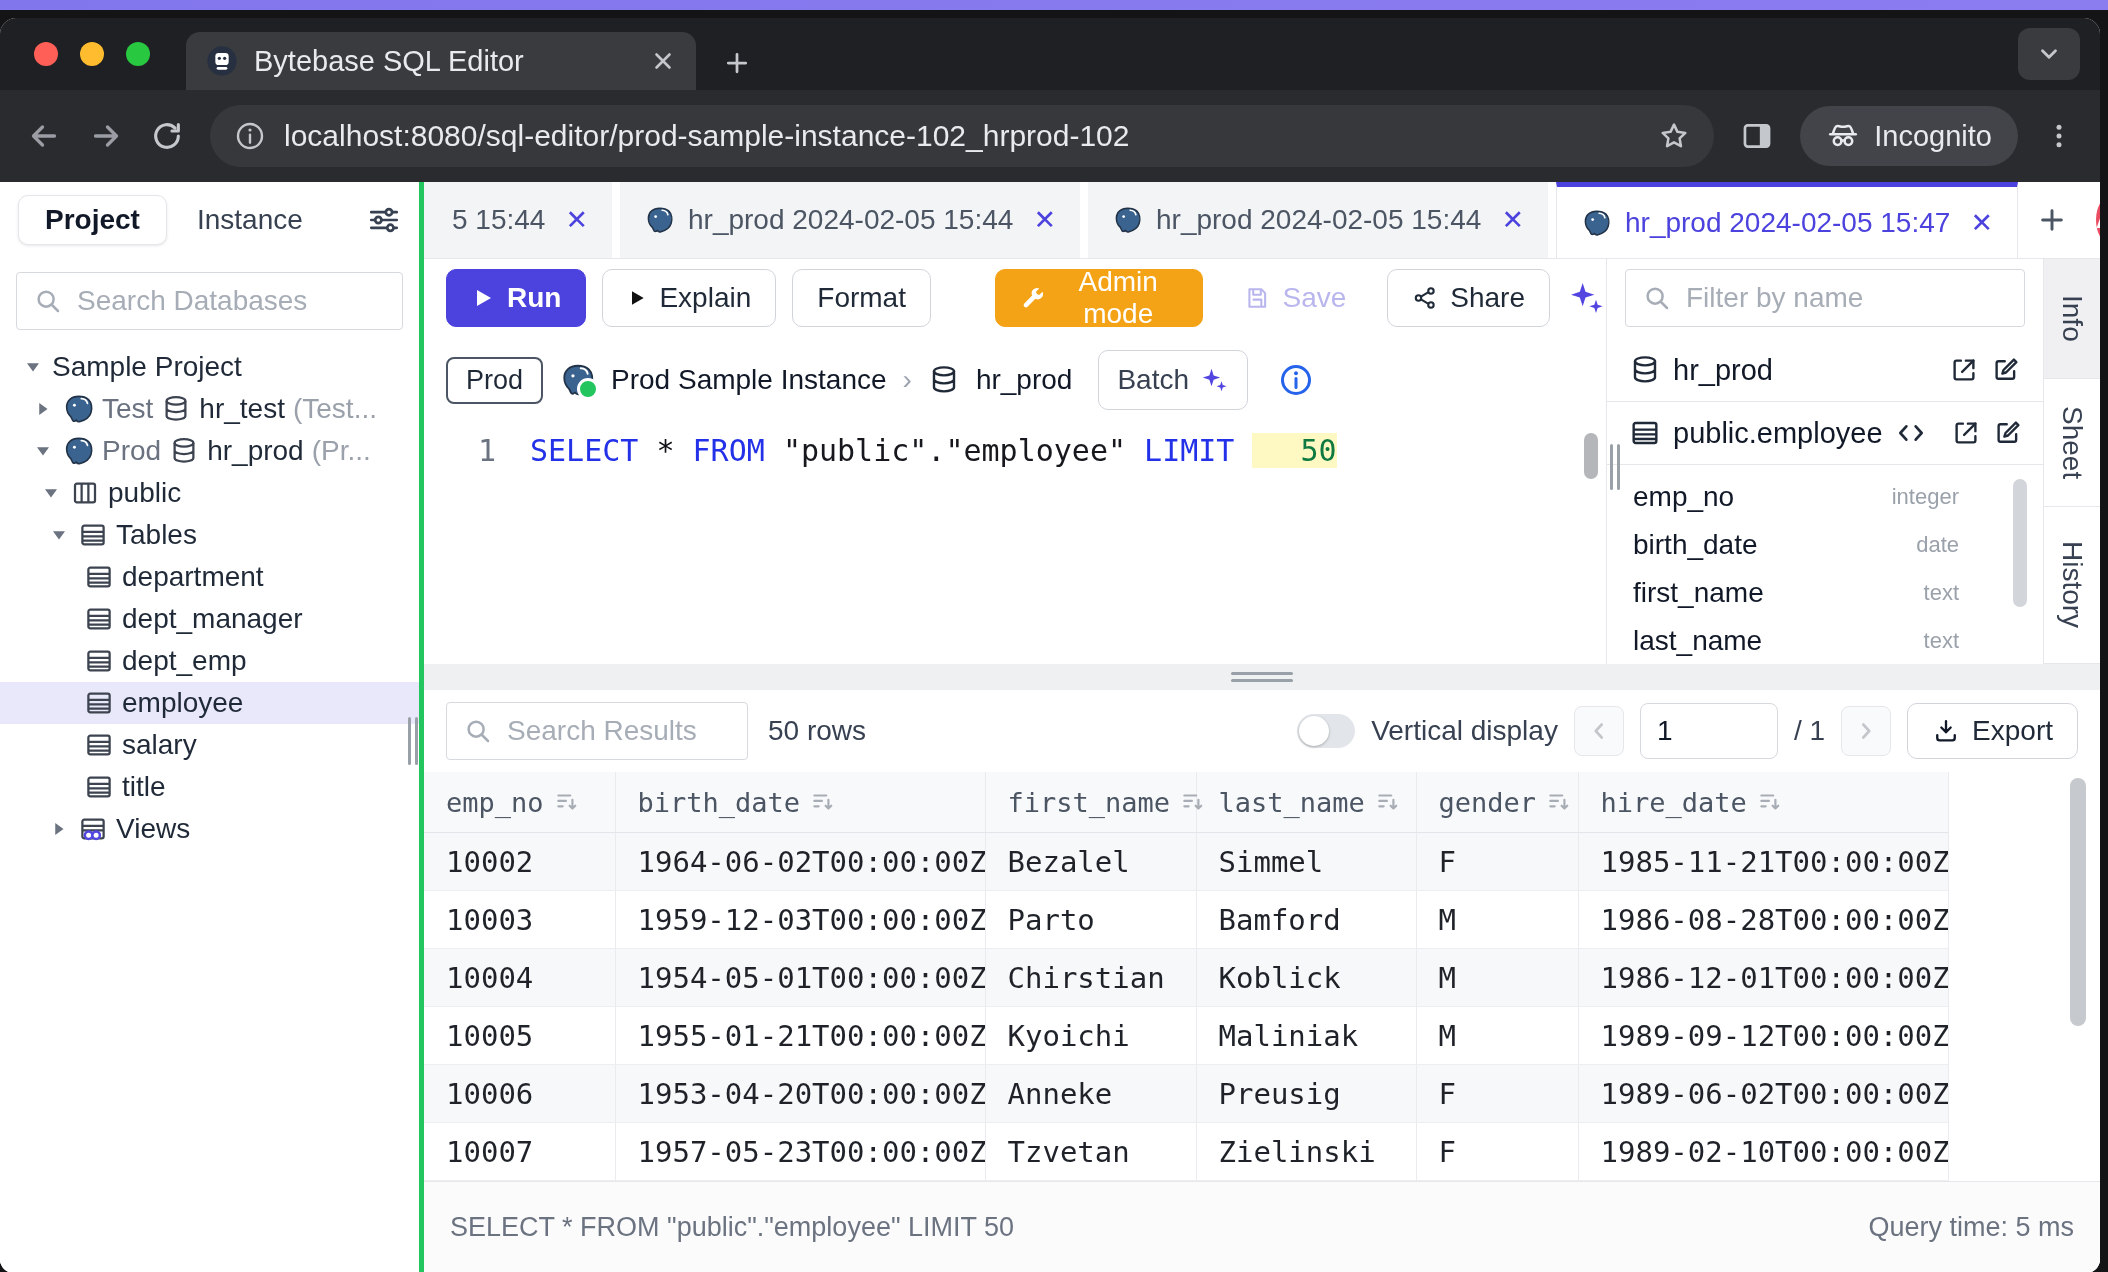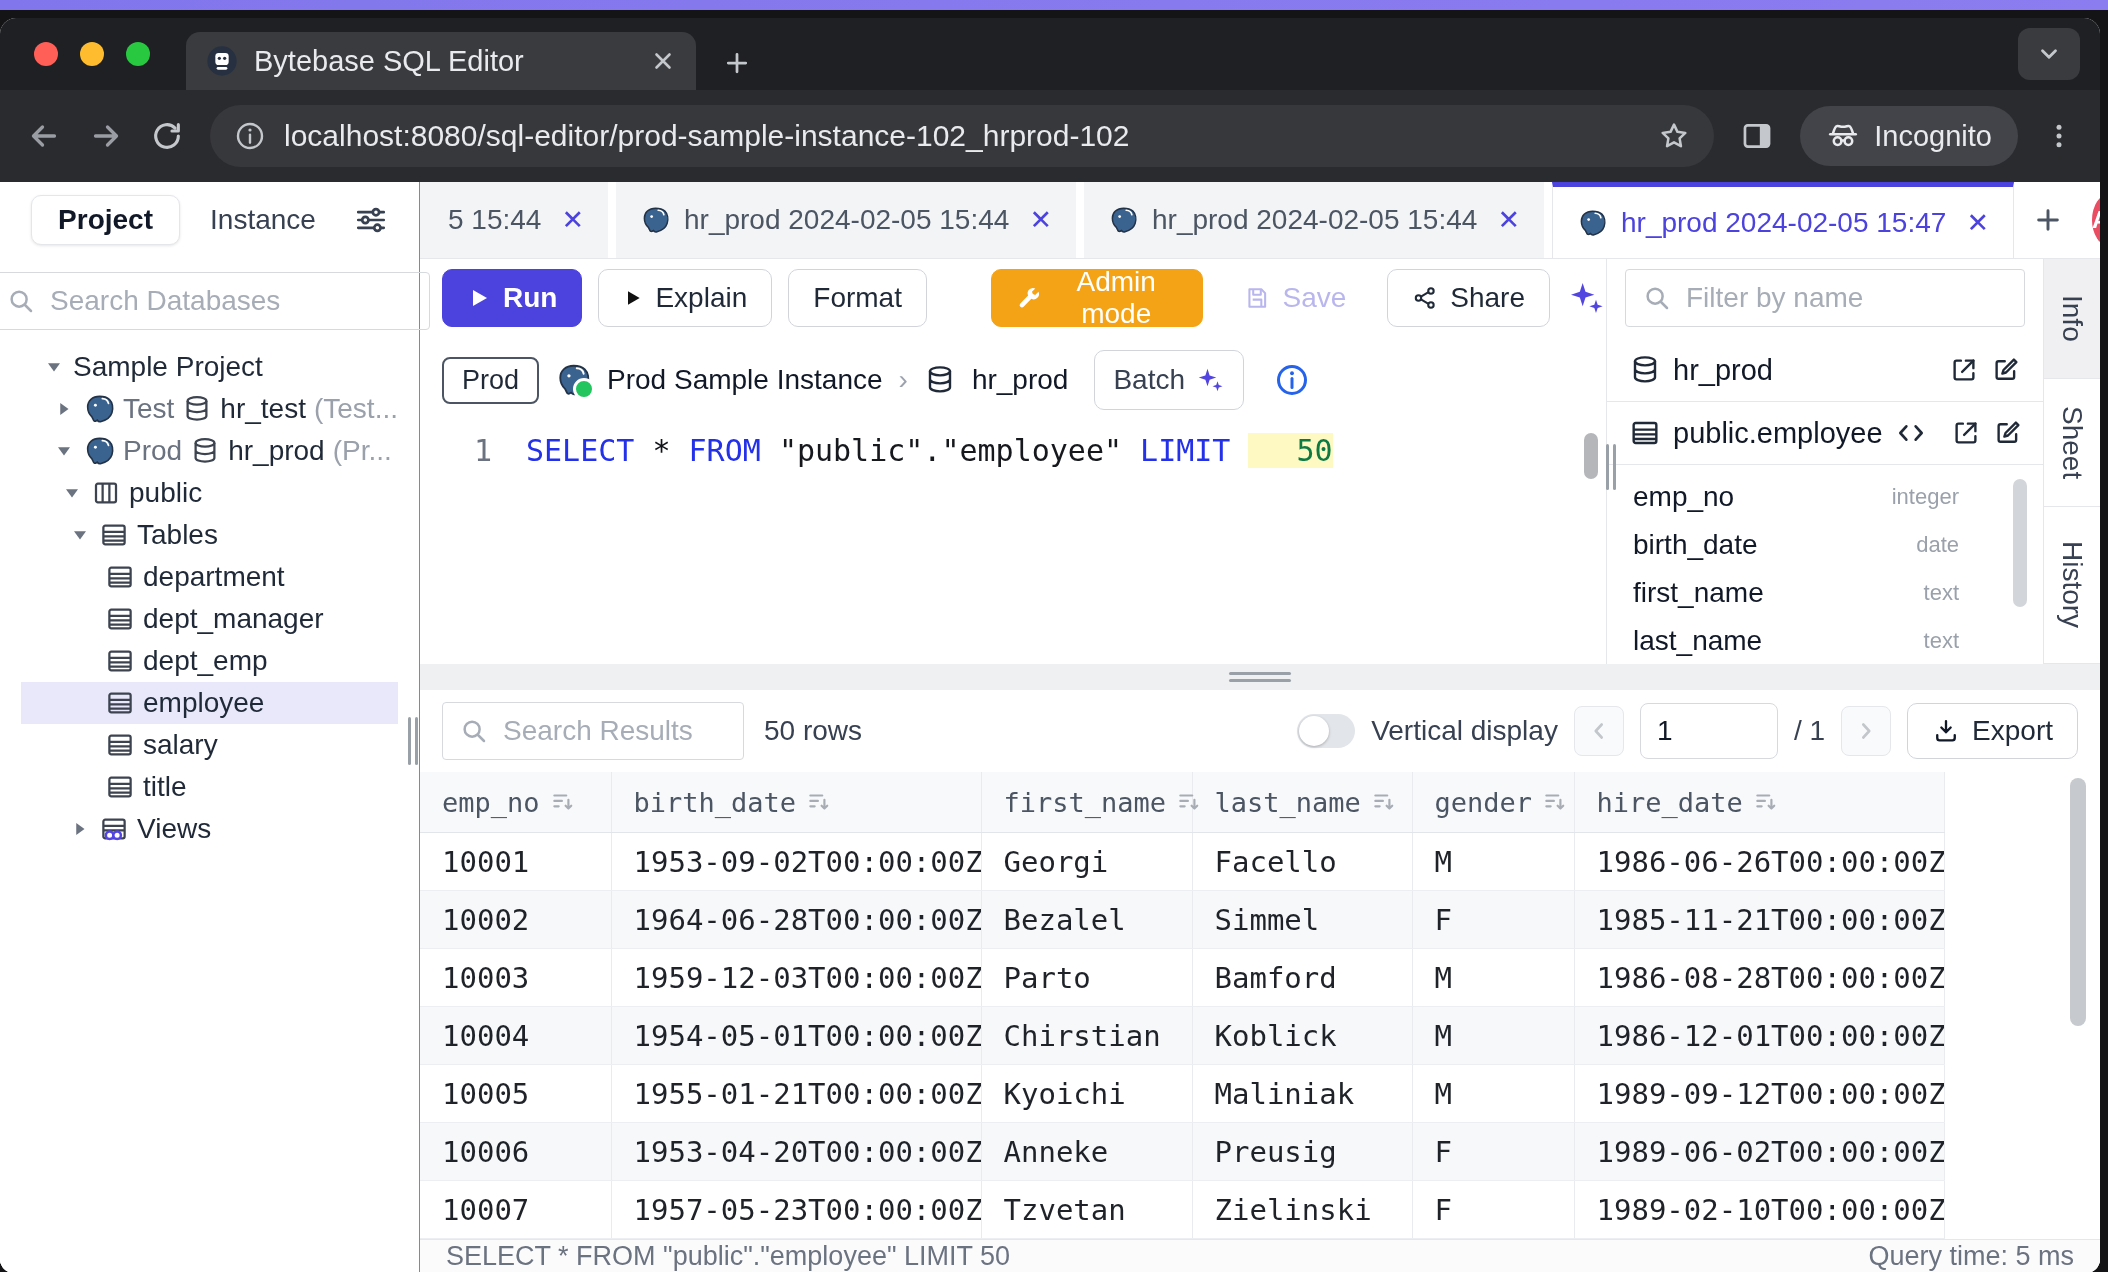--- a/index.html
+++ b/index.html
@@ -18,21 +18,21 @@
   .chrome-ic{color:#c4c7cb;flex:none;display:inline-flex;}
   .newtab{margin-left:26px;margin-bottom:12px;}
   .tabsearch{margin-left:auto;margin-right:20px;margin-bottom:10px;width:62px;height:52px;border-radius:12px;background:#3a3b3f;display:flex;align-items:center;justify-content:center;}
   .toolbar-chrome{height:92px;background:#2a2b2f;display:flex;align-items:center;gap:26px;padding:0 26px;flex:none;}
   .urlbar{flex:1;height:62px;background:#37383c;border-radius:32px;display:flex;align-items:center;gap:18px;padding:0 24px;min-width:0;}
   .urlbar .url{color:#e8eaed;font-size:30px;flex:1;white-space:nowrap;overflow:hidden;}
   .incog{height:60px;background:#42444a;border-radius:30px;display:flex;align-items:center;gap:14px;padding:0 26px;color:#e8eaed;font-size:29px;}
 
   
   .page{flex:1;background:#fff;display:flex;min-height:0;color:#1f2937;}
-  .sidebar{width:419px;flex:none;border-right:1px solid #22c55e;position:relative;display:flex;flex-direction:column;background:#fff;align-items:center;}
+  .sidebar{width:419px;flex:none;border-right:5px solid #22c55e;position:relative;display:flex;flex-direction:column;background:#fff;}
   .seg-row{height:76px;display:flex;align-items:center;padding:0 18px;gap:8px;flex:none;}
   .seg-pill{background:#fff;border:1px solid #e4e6ea;box-shadow:0 1px 3px rgba(0,0,0,.10);border-radius:10px;padding:8px 26px;font-size:28px;font-weight:700;color:#111827;}
   .seg-plain{padding:8px 22px;font-size:28px;color:#374151;}
   .seg-row .spacer{flex:1;}
   .search-box{margin:14px 16px 10px;height:56px;border:1px solid #d6d9de;border-radius:4px;display:flex;align-items:center;gap:12px;padding:0 16px;}
   .search-box input{border:none;outline:none;font-size:28px;color:#374151;flex:1;min-width:0;background:transparent;font-family:inherit;}
   .search-box input::placeholder{color:#a7adb6;}
   .tree{flex:1;overflow:hidden;padding-top:6px;}
   .trow{height:42px;display:flex;align-items:center;gap:8px;font-size:28px;color:#1f2937;white-space:nowrap;}
   .trow .caret{width:22px;flex:none;display:inline-flex;color:#6b7280;justify-content:center;}
@@ -790,32 +790,23 @@
                           <path d="M4 6h11M4 11h7M4 16h4"></path>
                           <path d="M17 10v8m0 0l-2.6-2.6M17 18l2.6-2.6"></path>
                         </svg>
                       </span>
                     </span>
                   </th>
               <th style="border-right:none"></th>
             </tr>
           </thead>
           <tbody>
-            <tr>
-              <td>10001</td>
-                  <td>1953-09-02T00:00:00Z</td>
-                  <td>Georgi</td>
-                  <td>Facello</td>
-                  <td>M</td>
-                  <td>1986-06-26T00:00:00Z</td>
-                  <td style="border-right:none"></td>
-            </tr>
             <tr class="even">
               <td>10002</td>
-                  <td>1964-06-28T00:00:00Z</td>
+                  <td>1964-06-02T00:00:00Z</td>
                   <td>Bezalel</td>
                   <td>Simmel</td>
                   <td>F</td>
                   <td>1985-11-21T00:00:00Z</td>
                   <td style="border-right:none"></td>
             </tr>
             <tr>
               <td>10003</td>
                   <td>1959-12-03T00:00:00Z</td>
                   <td>Parto</td>

